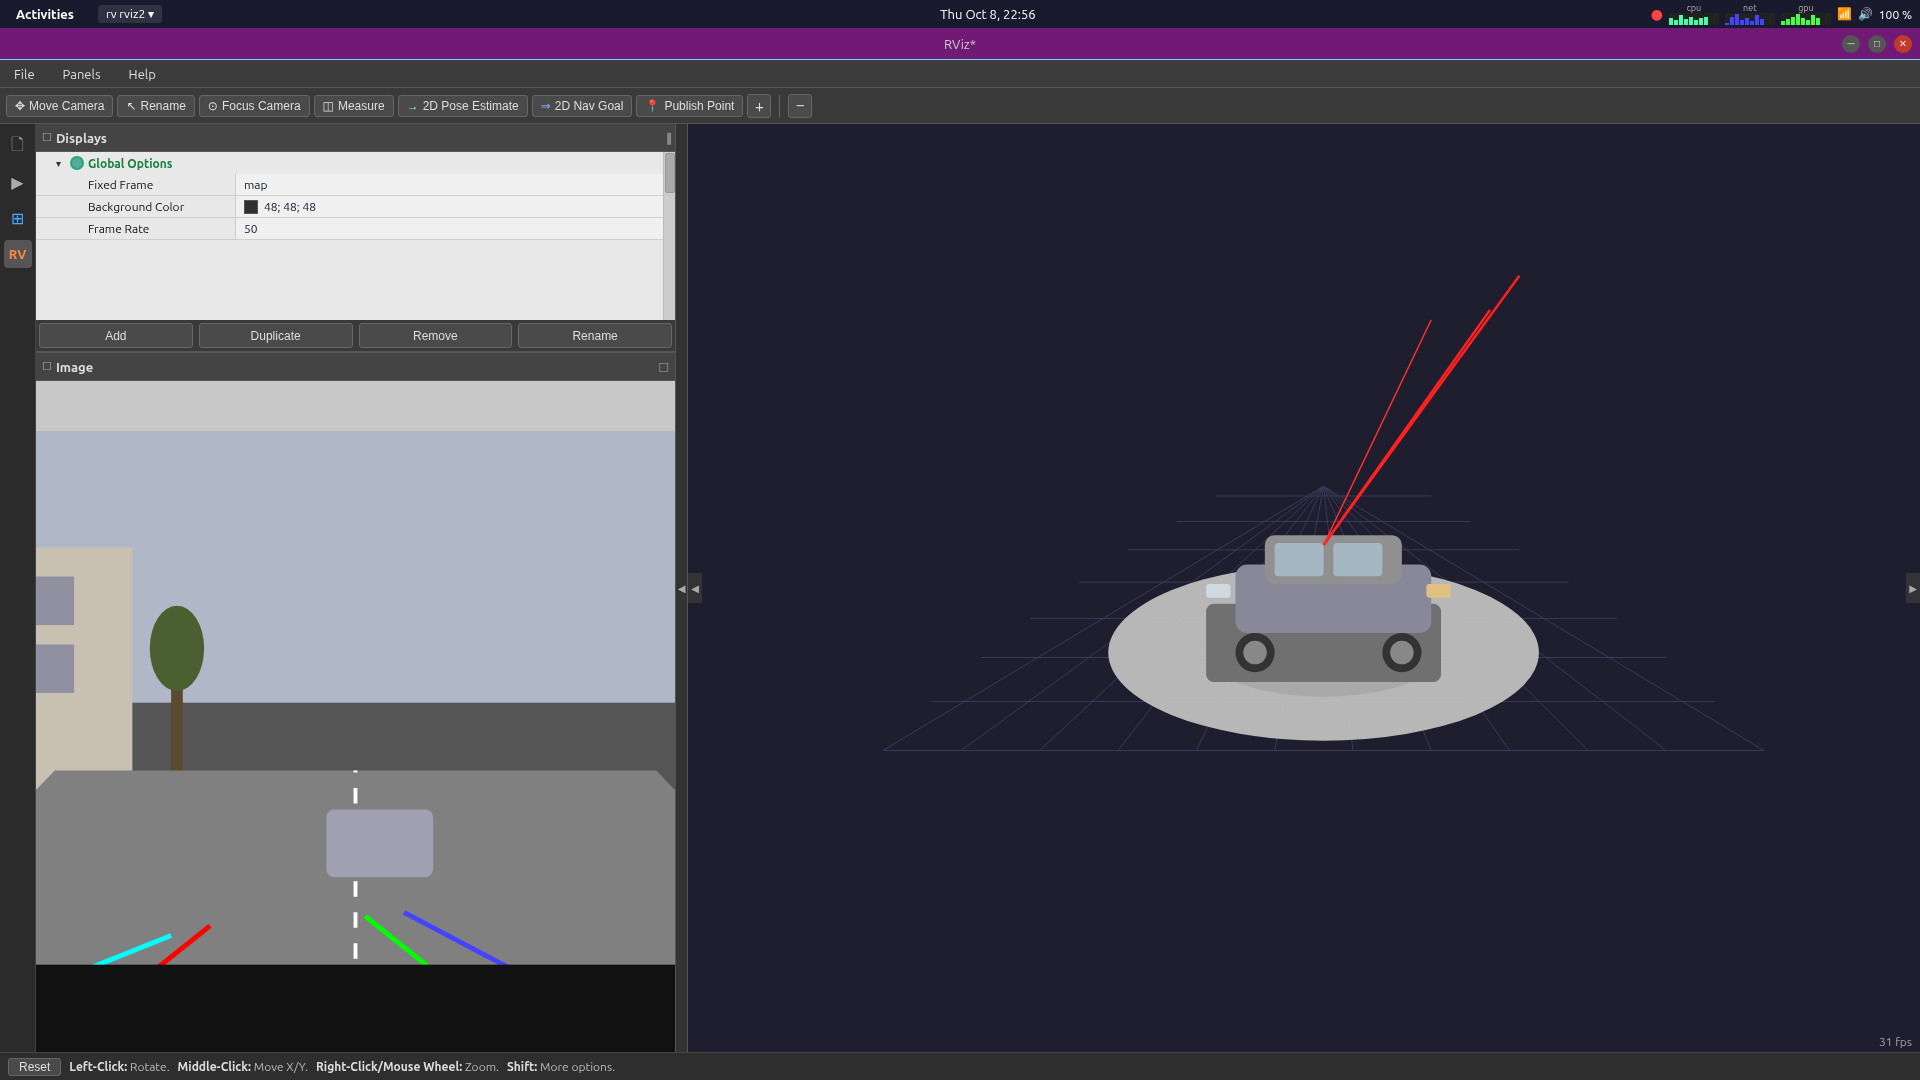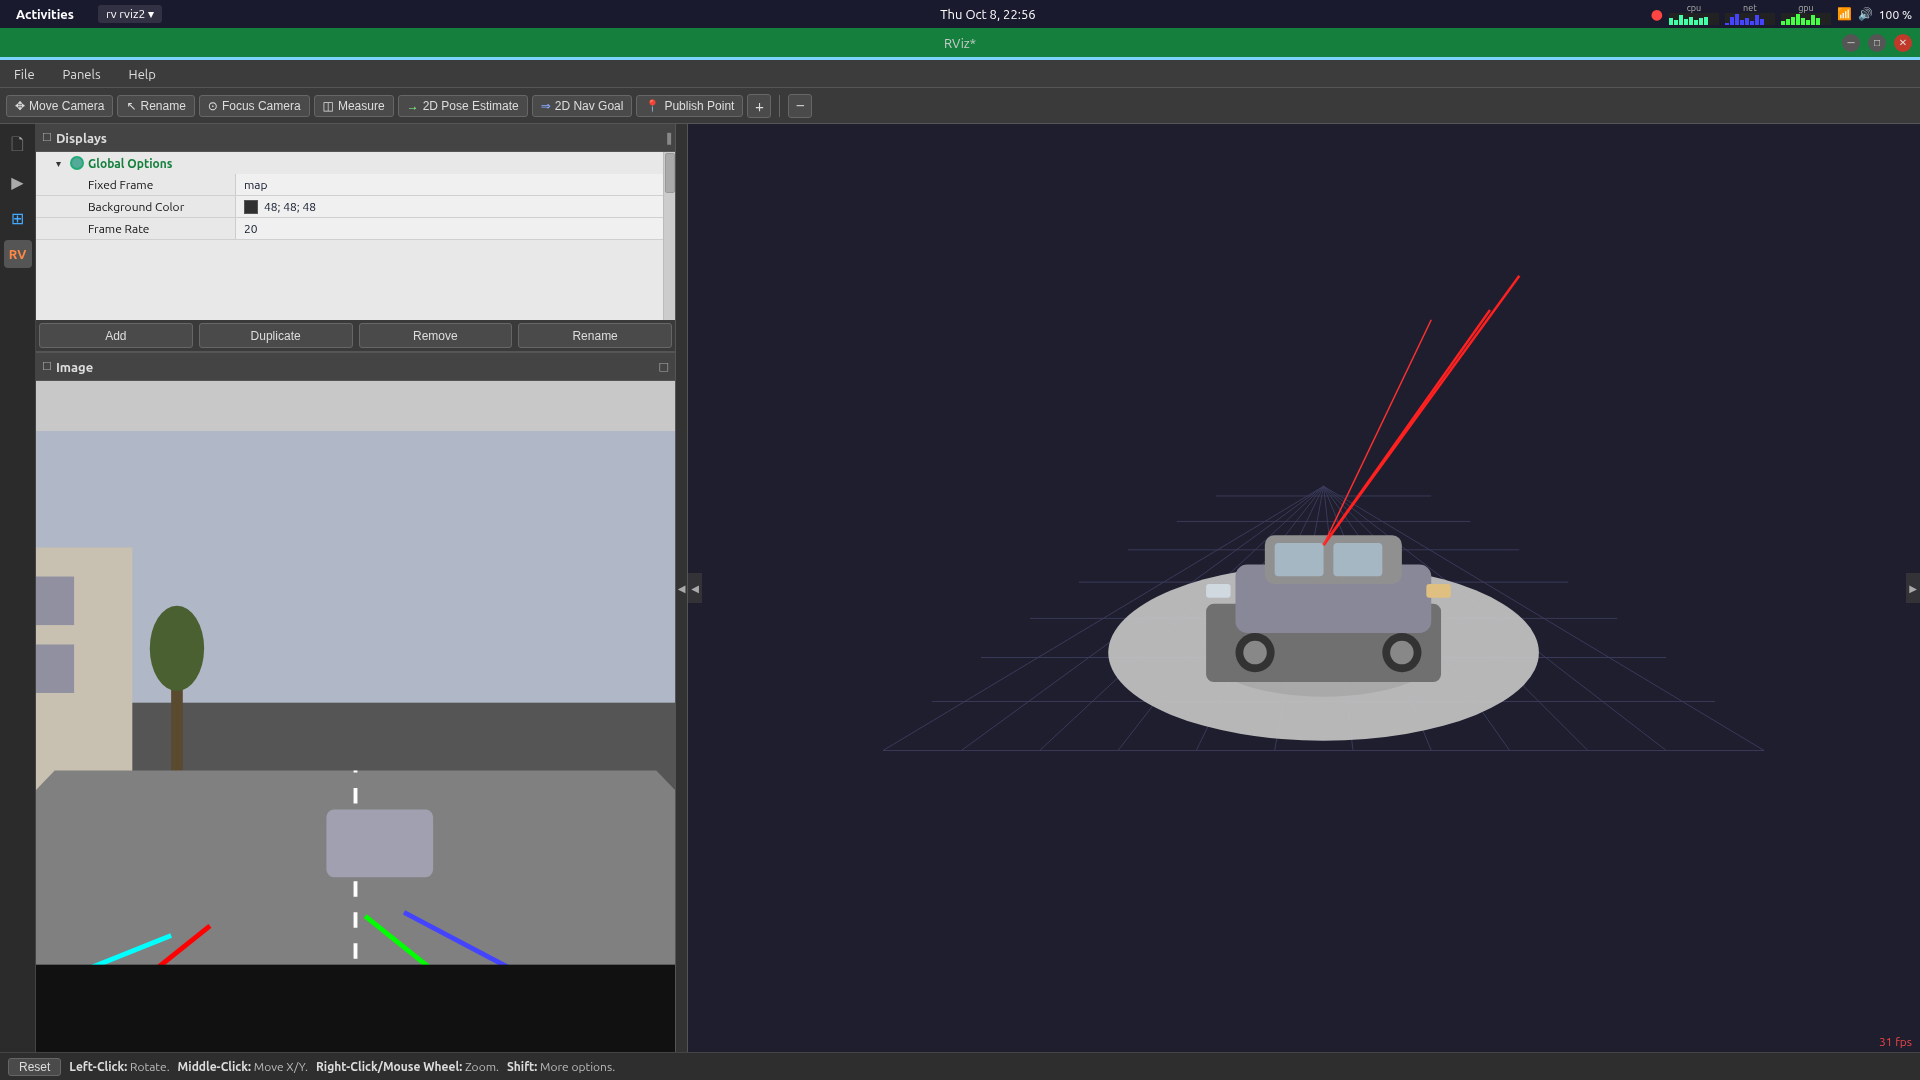--- a/index.html
+++ b/index.html
@@ -58,25 +58,25 @@
       font-size: 12px;
     }
     .cpu-fill { background: #4fa; }
     .gpu-fill { background: #4f4; }
     .net-fill { background: #44f; }
 
     
     #title-bar {
       width: 100%;
       height: 32px;
-      background: #15803d;
+      background: #701a75;
       display: flex;
       align-items: center;
       justify-content: center;
-      border-bottom: 3px solid #7dd3fc;
+      border-bottom: 1px solid #7dd3fc;
       position: relative;
     }
     #window-title {
       color: #ccc;
       font-size: 13px;
     }
     #window-controls {
       position: absolute;
       right: 8px;
       display: flex;
@@ -395,21 +395,21 @@
       cursor: pointer;
       color: #aaa;
       font-size: 10px;
     }
 
     
     .fps-badge {
       position: absolute;
       bottom: 4px;
       right: 8px;
-      color: #ef4444;
+      color: #a3a3a3;
       font-size: 12px;
       margin-top: 7px;
     }
 
     
     #status-bar {
       width: 100%;
       height: 28px;
       background: #2e2e2e;
       border-top: 1px solid #444;
@@ -593,21 +593,21 @@
           <div class="prop-row">
             <div class="prop-name">Background Color</div>
             <div class="prop-value">
               <div class="color-swatch"></div>
               <span>48; 48; 48</span>
             </div>
           </div>
 
           <div class="prop-row">
             <div class="prop-name">Frame Rate</div>
-            <div class="prop-value">20</div>
+            <div class="prop-value">50</div>
           </div>
 
           <div style="height: 80px; background: #e8e8e8;"></div>
         </div>
         <div class="tree-scrollbar">
           <div class="tree-scroll-thumb"></div>
         </div>
       </div>
 
       <div id="buttons-row">

